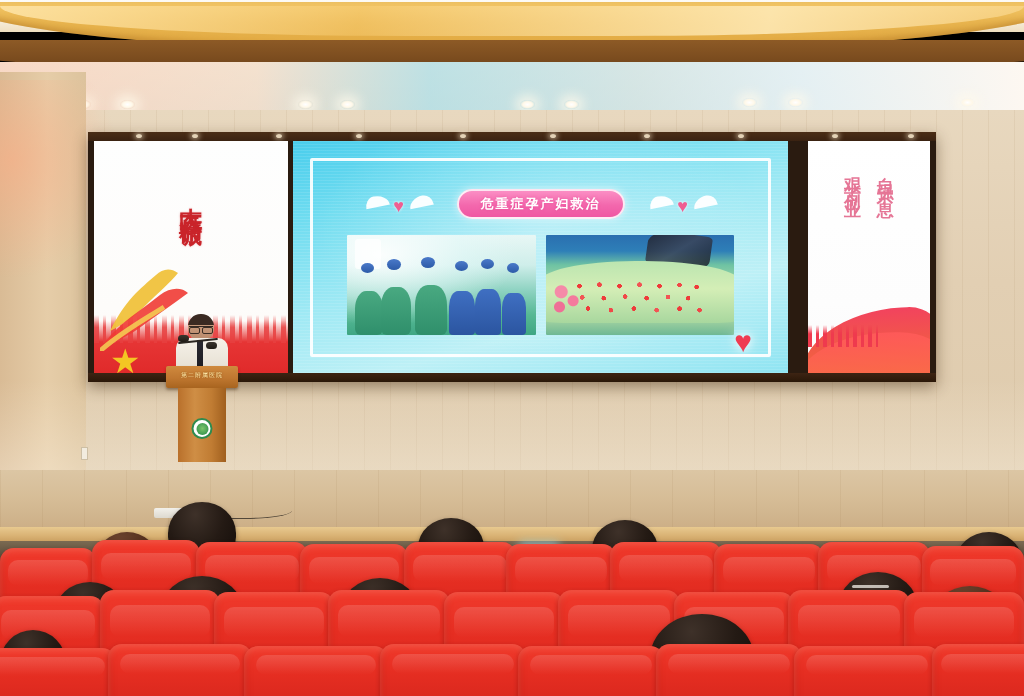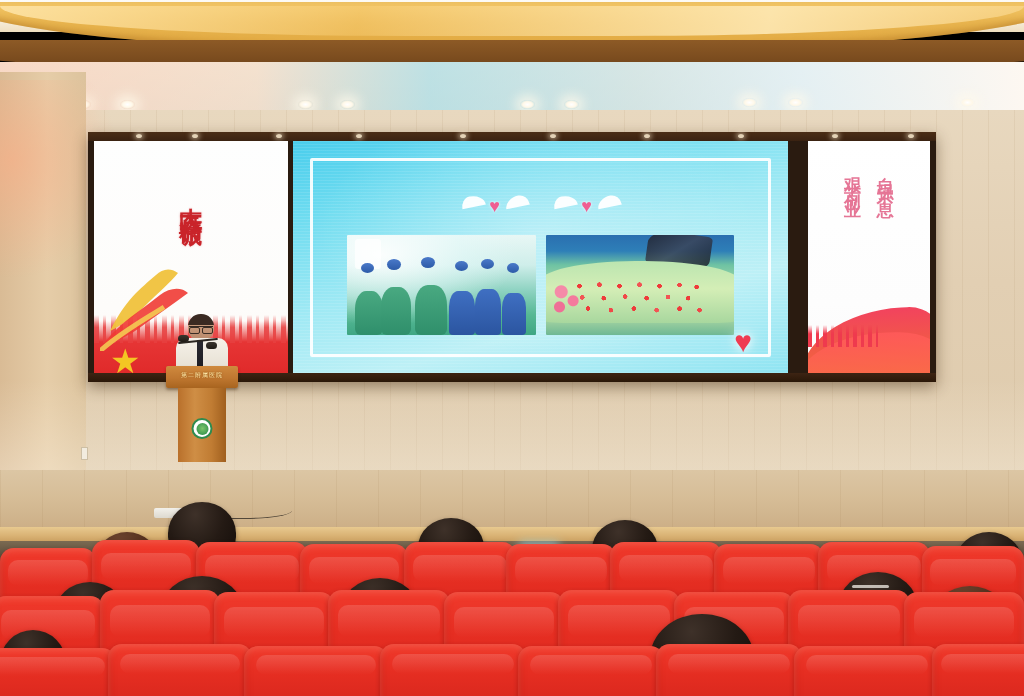--- a/index.html
+++ b/index.html
@@ -499,20 +499,21 @@
       <div class="led-glow"></div>
 
       <div class="slide-frame">
 
         <div class="slide-title-row">
           <div class="winged-heart">
             <div class="wing l"></div>
               <div class="wing r"></div>
             <div class="heart">♥</div>
           </div>
+          <div class="title-pill">危重症孕产妇救治</div>
           <div class="winged-heart">
             <div class="wing l"></div>
               <div class="wing r"></div>
             <div class="heart">♥</div>
           </div>
         </div>
 
         <div class="slide-photos">
           <div class="photo photo-or">
             <div class="light"></div>

